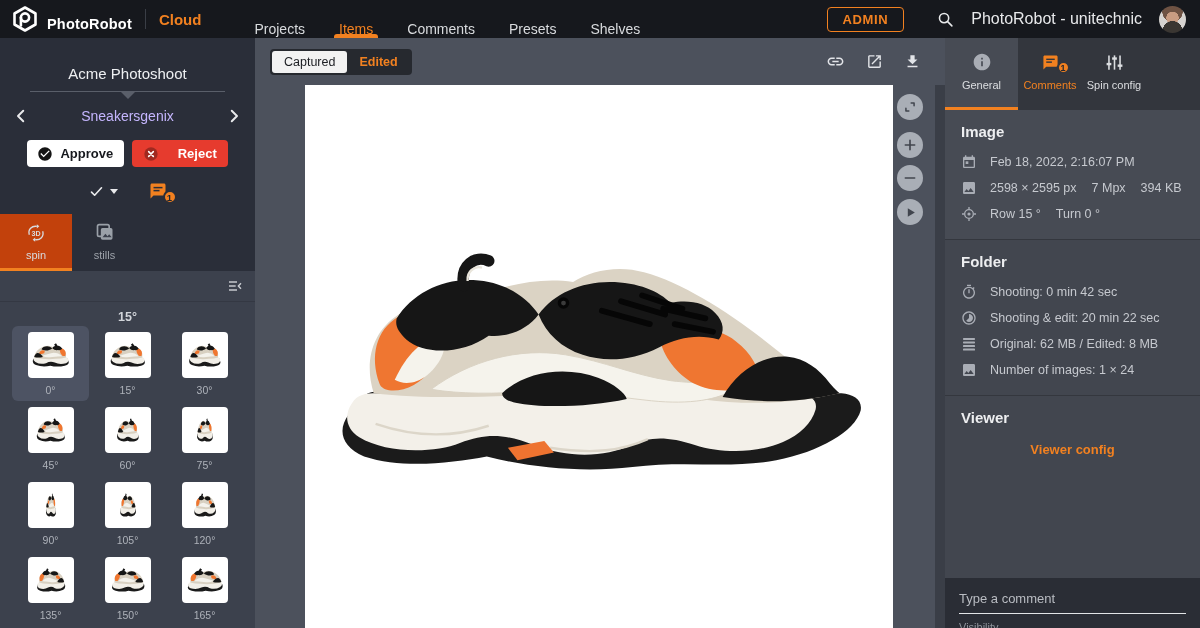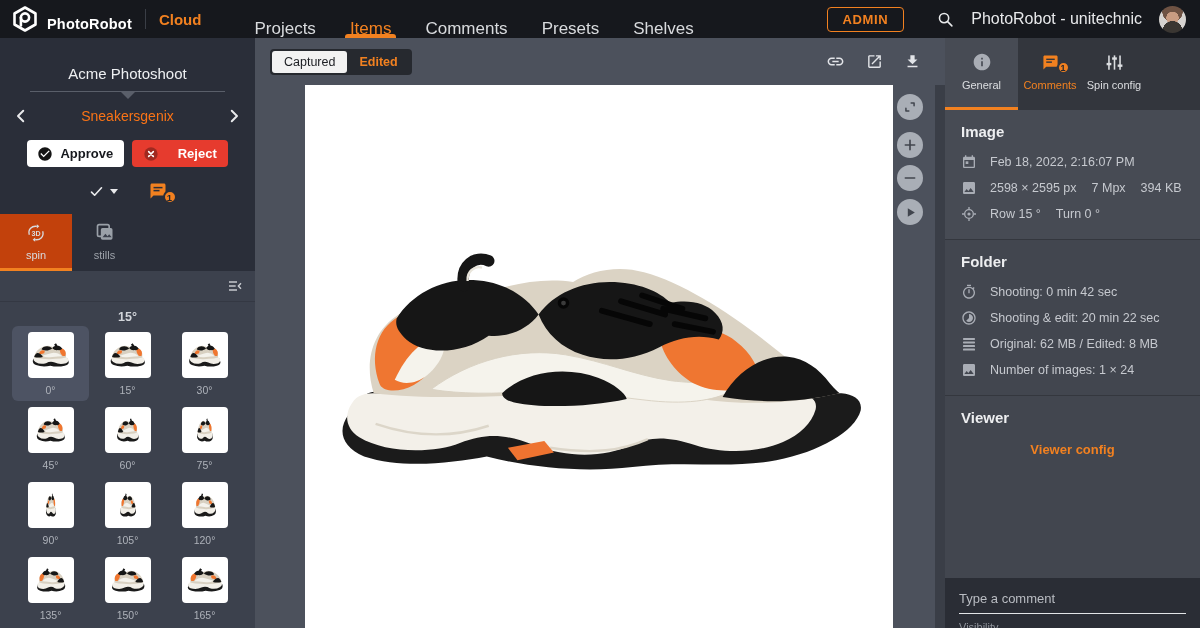--- a/index.html
+++ b/index.html
@@ -11,21 +11,21 @@
   }
   svg { display:block; }
 
   
   .navbar { height:38px; background:#16181D; display:flex; align-items:center; padding:0 14px 0 12px; position:relative; z-index:5; }
   .brand { display:flex; align-items:flex-end; gap:9px; cursor:pointer; }
   .brand-name { font-size:14.5px; font-weight:bold; color:#FFFFFF; letter-spacing:.2px; }
   .brand-divider { width:1px; height:20px; background:#3A3E46; margin:0 13px; }
   .product-name { font-size:15px; font-weight:bold; color:#F28120; }
   .nav { display:flex; align-items:stretch; height:38px; margin-left:36px; }
-  .nav-item { display:flex; align-items:center; padding:0 17px; font-size:17px; color:#D9DBDE; cursor:pointer; position:relative;margin-top:20px; }
+  .nav-item { display:flex; align-items:center; padding:0 17px; font-size:14px; color:#D9DBDE; cursor:pointer; position:relative;margin-top:20px; }
   .nav-item.active { color:#F28120; }
   .nav-item.active::after { content:""; position:absolute; left:12px; right:12px; bottom:0; height:4px; border-radius:3px 3px 0 0; background:#F28120; }
   .nav-right { margin-left:auto; display:flex; align-items:center; gap:17px; }
   .admin-btn { border:1.5px solid #F28120; color:#F28120; font-size:13px; font-weight:bold; letter-spacing:.6px; padding:4px 15px; border-radius:4px; background:transparent; cursor:pointer; margin-right:16px; font-family:inherit; }
   .account-name { font-size:16px; color:#E8E9EB; }
   .avatar { width:27px; height:27px; border-radius:50%; cursor:pointer;
     background:
       radial-gradient(circle at 50% 92%, #3a3632 0 34%, transparent 35%),
       radial-gradient(circle at 50% 44%, #c99c82 0 30%, transparent 31%),
       radial-gradient(circle at 50% 22%, #6e5243 0 40%, transparent 41%),
@@ -34,21 +34,21 @@
   
   .main { display:flex; height:590px; }
 
   
   .sidebar { width:255px; background:#3C414D; display:flex; flex-direction:column; flex:none; }
   .sb-top { background:#2A2E39; padding-top:22px; flex:none; }
   .project-row { height:26px; display:flex; align-items:center; justify-content:center; font-size:15px; font-weight:500; color:#EEF0F2; cursor:pointer; }
   .sb-divider { position:relative; margin:5px 30px 9px; border-top:1px solid #5A5F6A; }
   .sb-divider::after { content:""; position:absolute; left:50%; top:-1px; transform:translateX(-50%); border:8px solid transparent; border-top:8px solid #5A5F6A; border-bottom:none; }
   .item-row { height:30px; display:flex; align-items:center; padding:0 9px; }
-  .item-name { flex:1; text-align:center; font-size:14px; color:#f97316; }
+  .item-name { flex:1; text-align:center; font-size:14px; color:#c4b5fd; }
   .chev-btn { width:24px; height:24px; display:flex; align-items:center; justify-content:center; cursor:pointer; background:none; border:none; }
   .actions { display:flex; gap:8px; padding:9px 27px 0; }
   .btn { flex:1; height:27px; border:none; border-radius:4px; display:flex; align-items:center; justify-content:center; gap:7px; font-size:13px; font-weight:bold; cursor:pointer; font-family:inherit; }
   .btn-approve { background:#FFFFFF; color:#17191E; }
   .btn-reject { background:#E63B2E; color:#FFFFFF;gap:19px; }
   .tools { height:40px; margin-top:4px; display:flex; align-items:center; justify-content:center; gap:30px; }
   .tool-check { display:flex; align-items:center; gap:5px; cursor:pointer; background:none; border:none; }
   .caret-down { width:0; height:0; border:4.5px solid transparent; border-top:5.5px solid #E9EAEC; margin-top:5px; }
   .tool-comment { position:relative; cursor:pointer; background:none; border:none; }
   .badge { position:absolute; right:-9px; bottom:-4px; width:14px; height:14px; border-radius:50%; background:#F28120; border:2px solid #2A2E39; color:#23262E; font-size:9.5px; font-weight:bold; display:flex; align-items:center; justify-content:center; }

